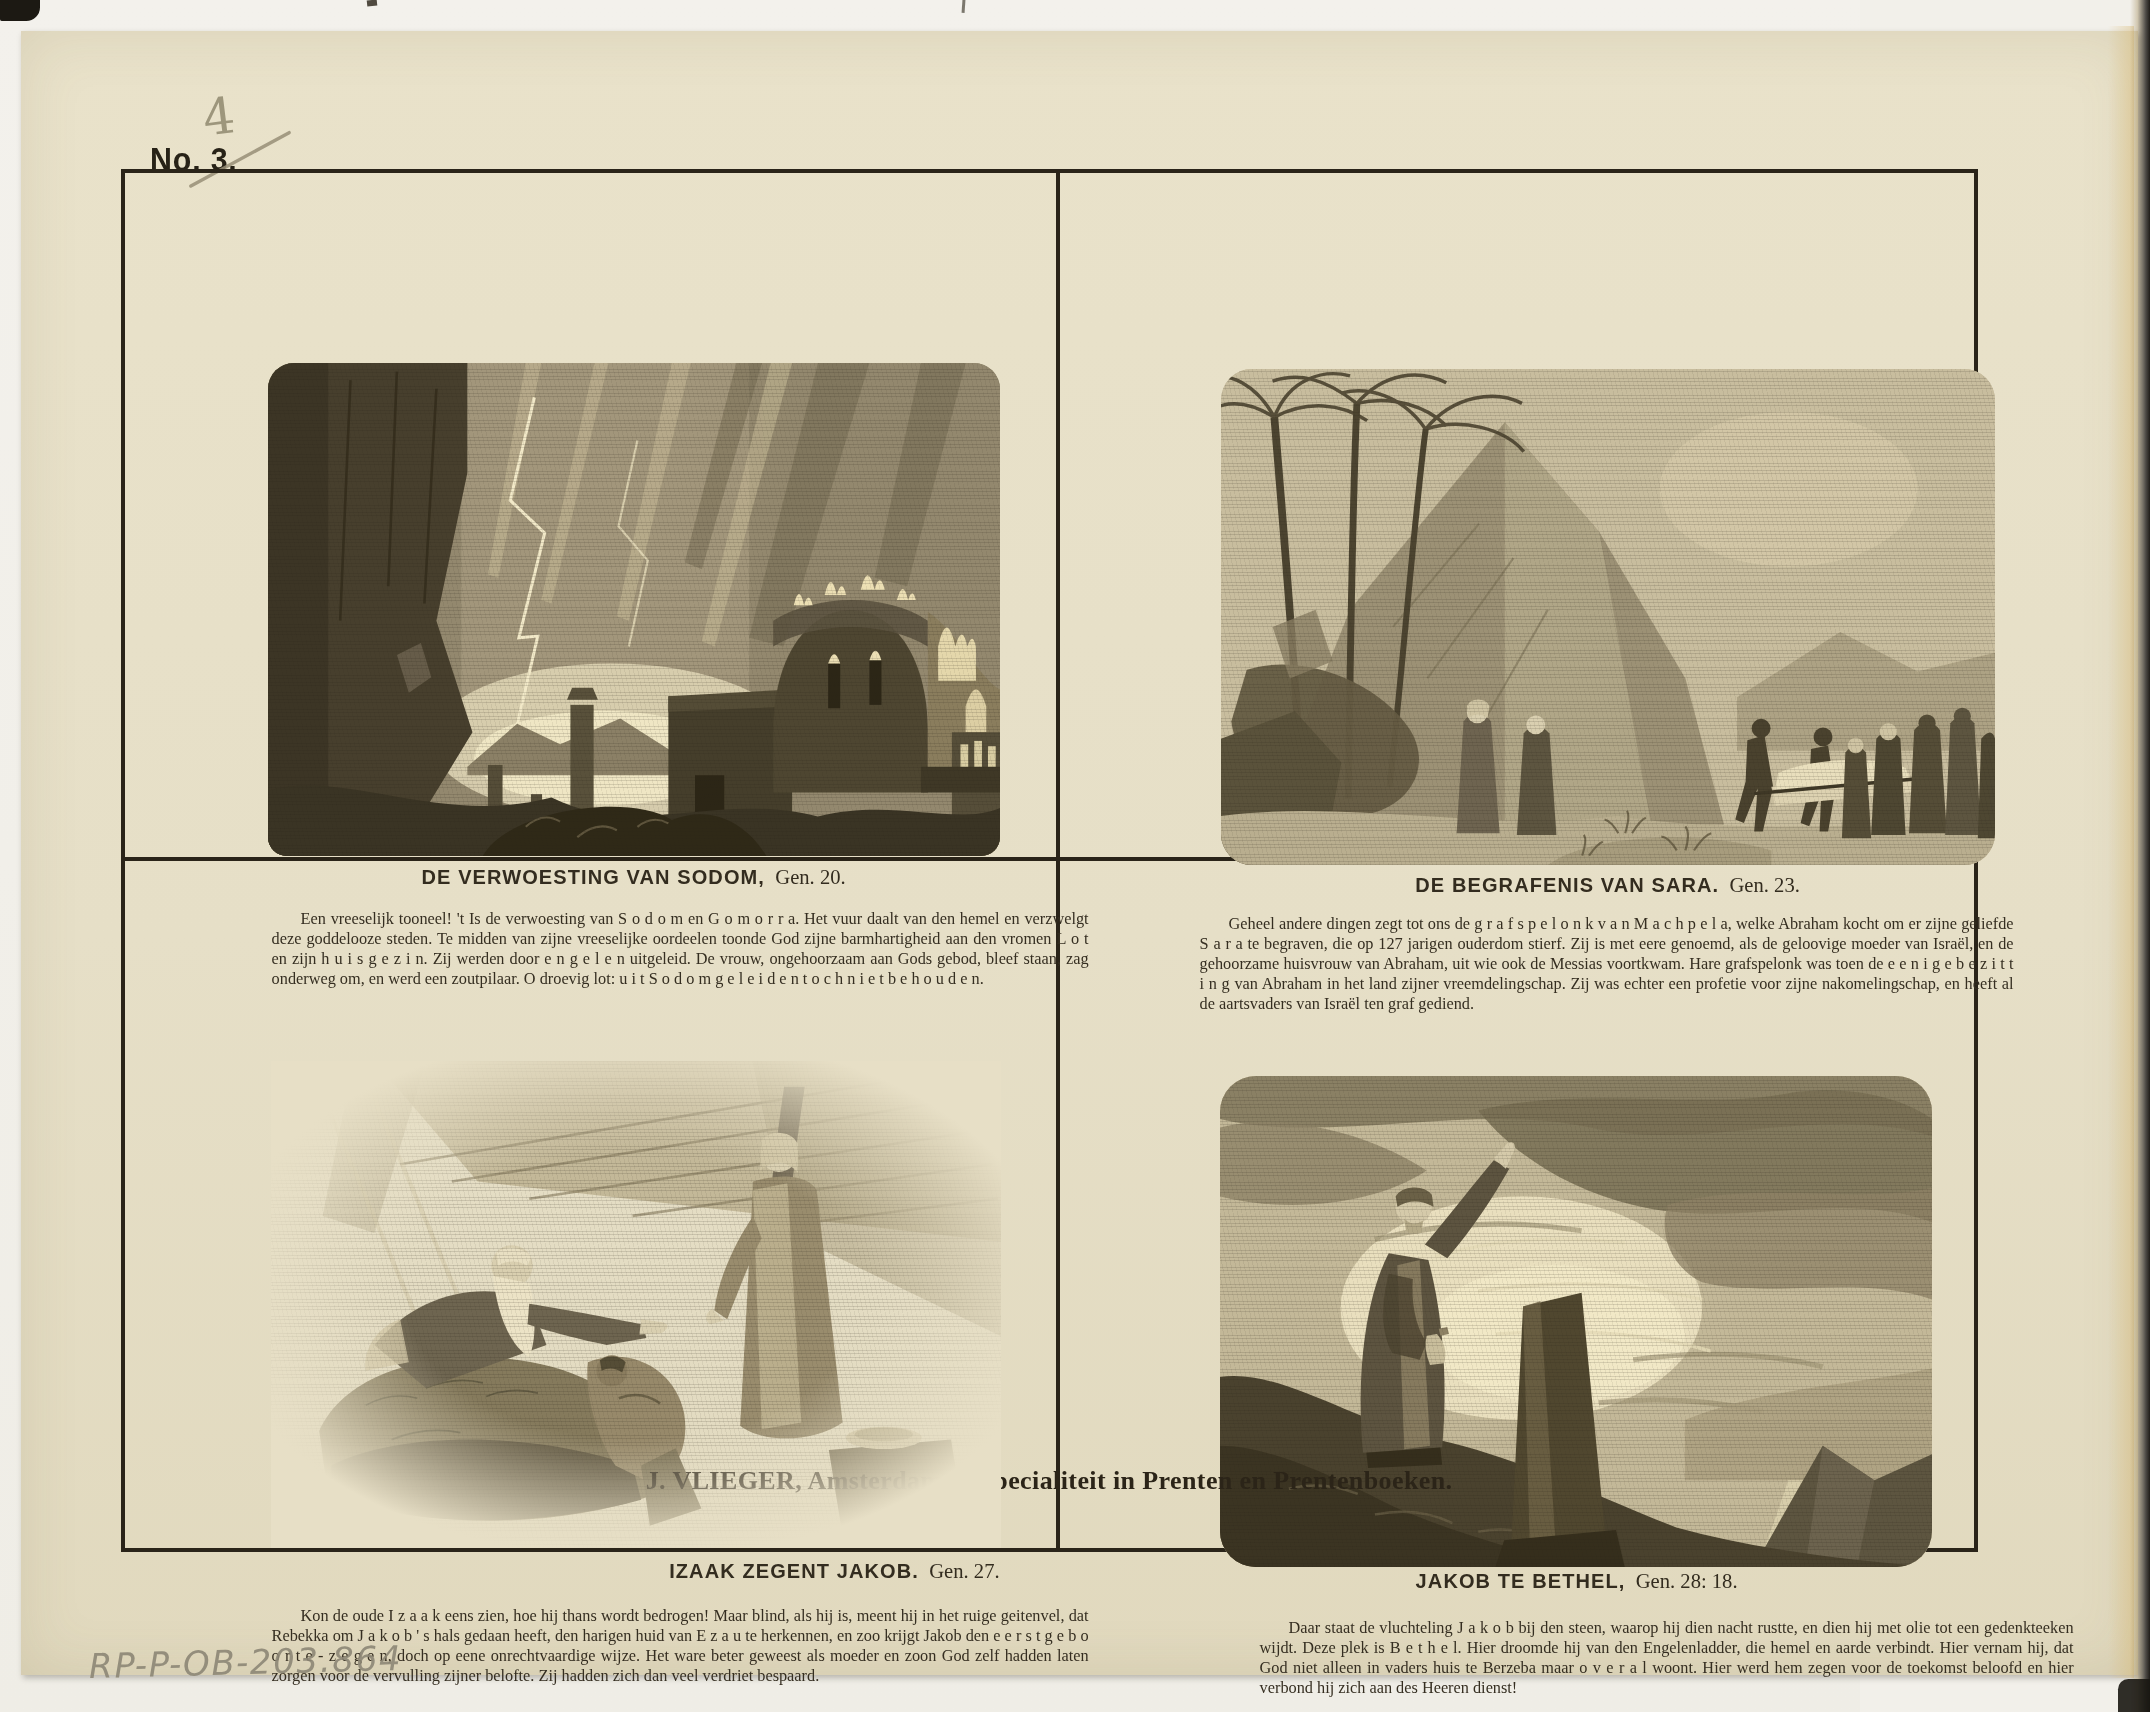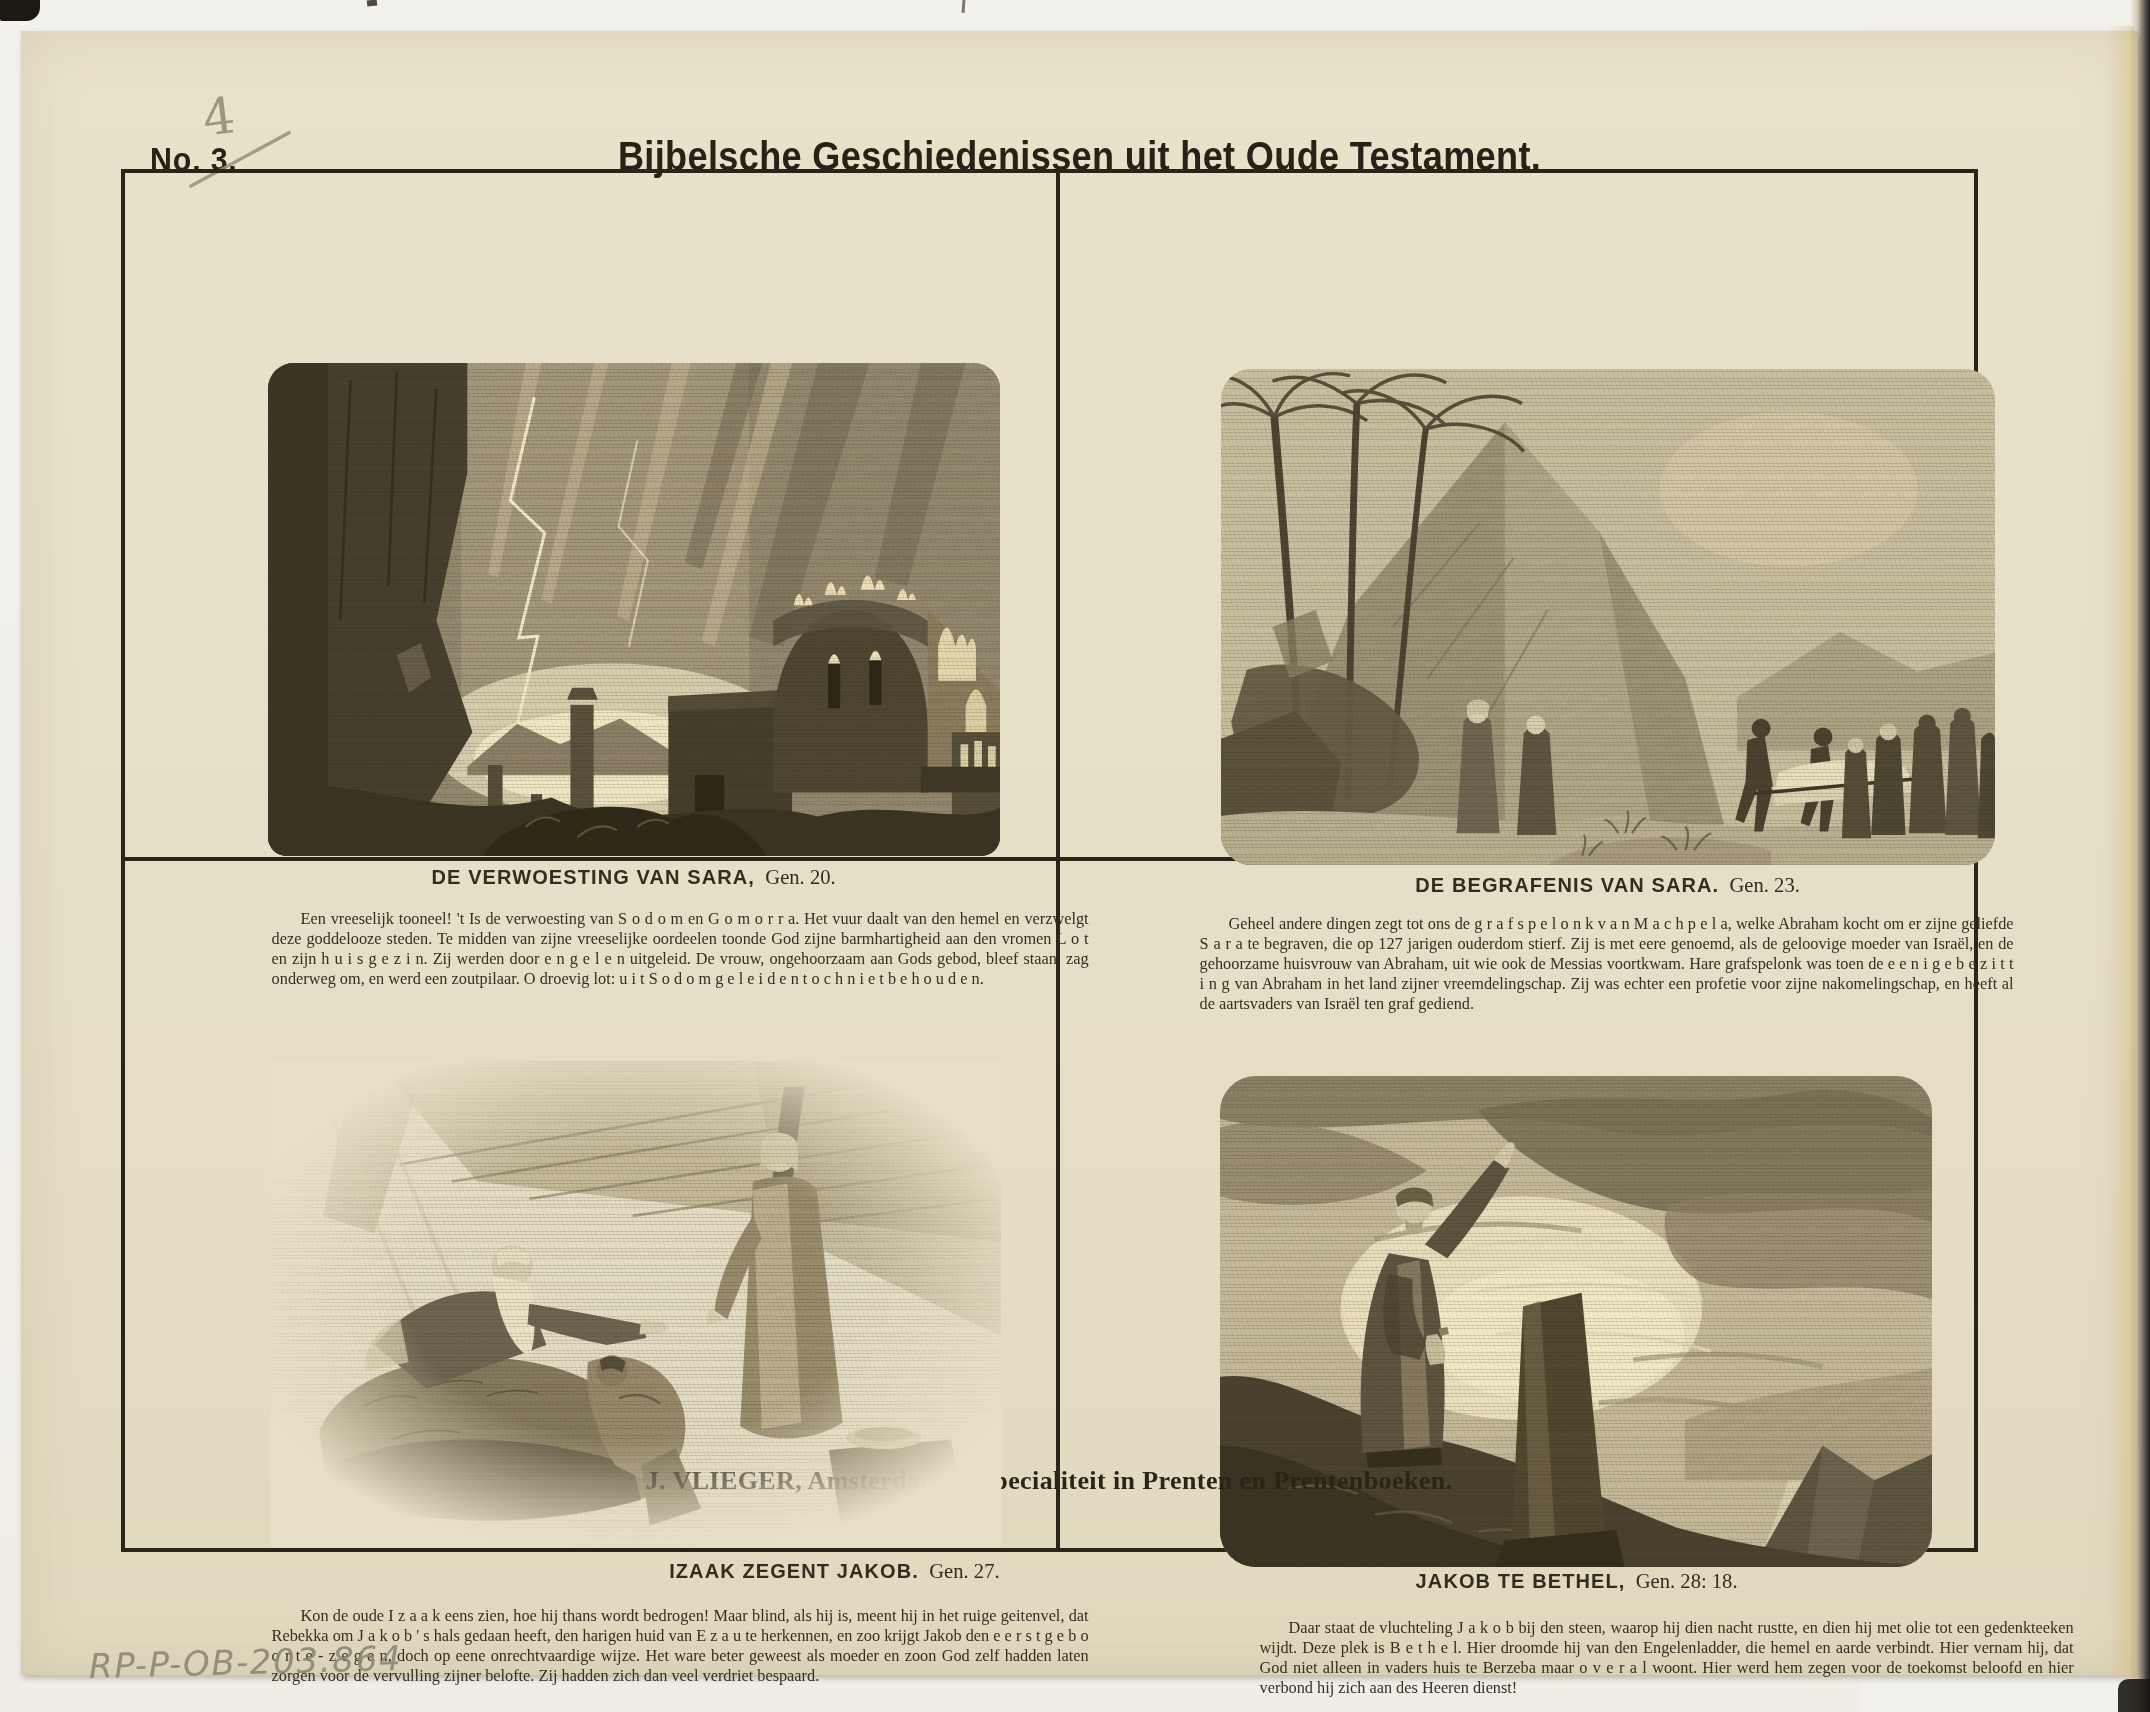--- a/index.html
+++ b/index.html
@@ -83,21 +83,20 @@
 <div class="scan">
 
   <div class="paper">
 
     <div class="page-no"><span>No. 3.</span></div>
     <div class="hand-4">4</div>
     <svg class="pencil-slash" viewBox="0 0 130 80">
       <line x1="8" y1="72" x2="122" y2="10" stroke="#988f77" stroke-width="4" stroke-linecap="round" opacity=".85"></line>
     </svg>
 
-    <div class="title"><span>Bijbelsche Geschiedenissen uit het Oude Testament.</span></div>
 
     <div class="frame">
       <div class="div-v"></div>
       <div class="div-h"></div>
 
       <figure class="engraving" id="img-sodom">
         <svg viewBox="0 0 852 574" preserveAspectRatio="none" role="img">
           <rect width="852" height="574" fill="#93886e"></rect>
           <path d="M225,0 H560 V480 H225 Z" fill="#a89d80" opacity=".7"></path>
           <ellipse cx="400" cy="440" rx="210" ry="90" fill="#ddd3b2" opacity=".9"></ellipse>
@@ -327,21 +326,21 @@
           <path d="M238,196 C268,160 296,124 318,98 L336,108 C318,140 292,180 264,212 Z" fill="#5d5440"></path>
           <path d="M318,96 l16,-18 q10,-4 8,8 l-10,22 Z" fill="#d5caaa"></path>
           <path d="M196,230 C186,270 188,300 200,322 L232,330 L240,310 C226,290 222,260 224,236 Z" fill="#4c4430" opacity=".8"></path>
           <path d="M252,300 q14,16 8,34 l-16,2 q-8,-20 -4,-34 Z" fill="#c9be9c"></path>
           <path d="M254,294 l10,-2 2,8 -10,2 Z" fill="#8d8164"></path>
           <path d="M170,438 L256,432 L258,452 L172,456 Z" fill="#352e1c"></path>
         </svg>
       </figure>
 
       <div class="caption" id="cap-sodom">
-        <span class="cap-b">DE VERWOESTING VAN SARA,</span><span class="cap-r">Gen. 20.</span>
+        <span class="cap-b">DE VERWOESTING VAN SODOM,</span><span class="cap-r">Gen. 20.</span>
       </div>
       <p class="para" id="par-sodom">Een vreeselijk tooneel! 't Is de verwoesting van S o d o m en G o m o r r a.  Het vuur daalt van den hemel en verzwelgt deze goddelooze steden. Te midden van zijne vreeselijke oordeelen toonde God zijne barmhartigheid aan den vromen L o t en zijn h u i s g e z i n. Zij werden door e n g e l e n uitgeleid. De vrouw, ongehoorzaam aan Gods gebod, bleef staan, zag onderweg om, en werd een zoutpilaar. O droevig lot: u i t  S o d o m  g e l e i d  e n  t o c h  n i e t  b e h o u d e n.</p>
 
       <div class="caption" id="cap-sara">
         <span class="cap-b">DE BEGRAFENIS VAN SARA.</span><span class="cap-r">Gen. 23.</span>
       </div>
       <p class="para" id="par-sara">Geheel andere dingen zegt tot ons de g r a f s p e l o n k  v a n  M a c h p e l a, welke Abraham kocht om er zijne geliefde S a r a te begraven, die op 127 jarigen ouderdom stierf.  Zij is met eere genoemd, als de geloovige moeder van Israël, en de gehoorzame huisvrouw van Abraham, uit wie ook de Messias voortkwam.  Hare grafspelonk was toen de e e n i g e  b e z i t t i n g van Abraham in het land zijner vreemdelingschap.  Zij was echter een profetie voor zijne nakomelingschap, en heeft al de aartsvaders van Israël ten graf gediend.</p>
 
       <div class="caption" id="cap-izaak">
         <span class="cap-b">IZAAK ZEGENT JAKOB.</span><span class="cap-r">Gen. 27.</span>

